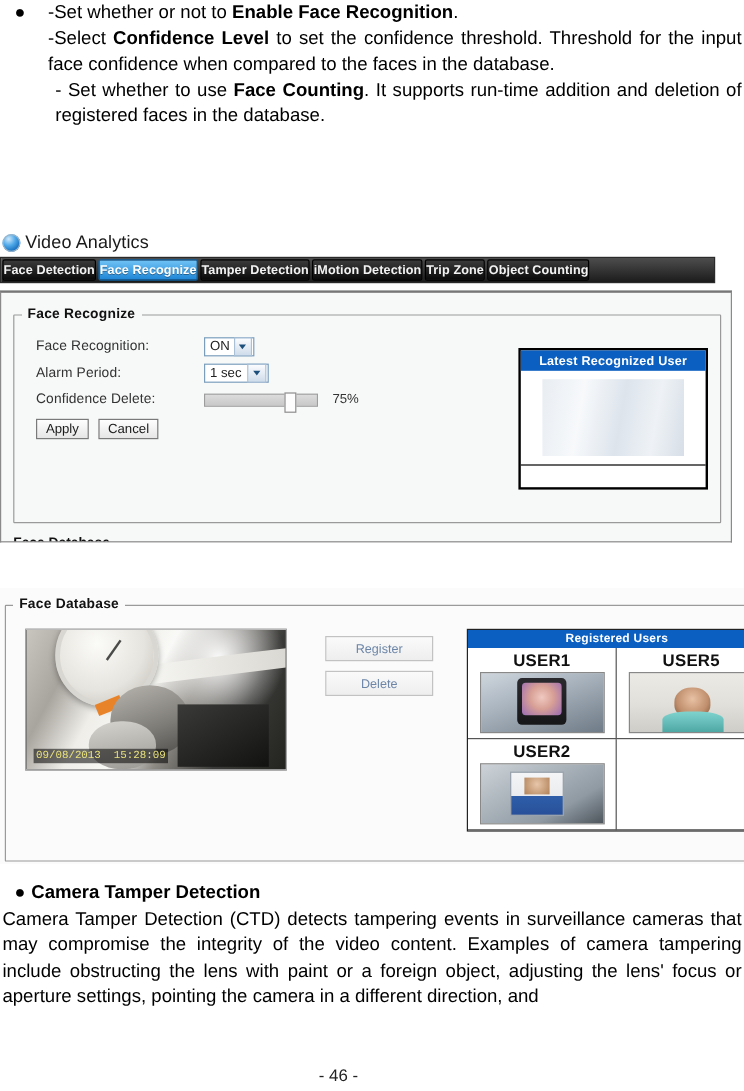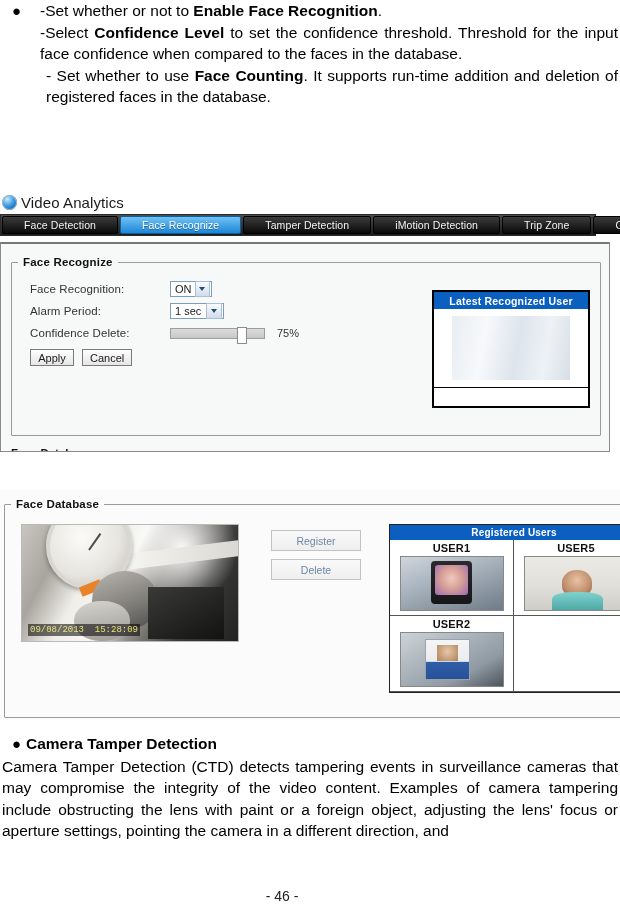--- a/index.html
+++ b/index.html
@@ -29,21 +29,21 @@
 
   .va-head{display:flex;align-items:center;height:24px;padding-left:2px;}
   .sphere{width:15px;height:15px;border-radius:50%;
     background:radial-gradient(circle at 35% 28%,#cfe9fb 0%,#4fa8e8 38%,#0d63b4 78%,#073f76 100%);
     box-shadow:0 0 0 1px #9ab6cc inset;flex:0 0 15px;}
   .va-title{font-size:15px;color:#1a1a1a;margin-left:4px;letter-spacing:.1px;}
 
   .tabstrip{display:flex;height:22px;background:linear-gradient(#4d4d4d,#1c1c1c);
     border:1px solid #2a2a2a;box-sizing:border-box;padding:1px;gap:2px;width:596px;}
   .tab{flex:0 0 auto;display:flex;align-items:center;justify-content:center;
-    padding:0 21px;font-size:10.5px;font-weight:normal;color:#f2f2f2;
+    padding:0 0;font-size:10.5px;font-weight:bold;color:#f2f2f2;
     background:linear-gradient(#3b3b3b,#0a0a0a);border:1px solid #000;
     border-radius:2px;letter-spacing:.1px;white-space:nowrap;}
   .tab.active{color:#fff;background:linear-gradient(#6fc2f5,#1f86d6);
     border:1px solid #0e5f9f;text-shadow:0 1px 0 rgba(0,0,0,.35);}
 
   .panel-outer{margin-top:6px;width:610px;height:210px;background:#f7f8f8;
     border:1px solid #8a8a8a;border-top:2px solid #777;box-sizing:border-box;
     position:relative;overflow:hidden;}
 
   fieldset.grp{position:absolute;border:1px solid #9a9a9a;border-radius:1px;
@@ -130,21 +130,21 @@
     justify-content:center;font-size:10.5px;color:#6d86a8;text-align:center;}
 
   .ru{margin-left:28px;width:250px;border:1px solid #222;box-sizing:border-box;background:#fff;}
   .ru-hd{height:15px;background:#0a5fc0;color:#fff;font-size:10px;font-weight:bold;
     display:flex;align-items:center;justify-content:center;letter-spacing:.2px;}
   .ru-grid{display:flex;flex-wrap:wrap;}
   .ru-cell{width:50%;box-sizing:border-box;border-right:1px solid #555;
     border-bottom:1px solid #555;padding:2px 0 4px;display:flex;flex-direction:column;
     align-items:center;height:76px;}
   .ru-cell:nth-child(2n){border-right:none;}
-  .ru-name{font-size:11px;font-weight:bold;color:#111;letter-spacing:.2px;margin-bottom:2px;}
+  .ru-name{font-size:14px;font-weight:bold;color:#111;letter-spacing:.2px;margin-bottom:2px;}
   .ru-thumb{width:104px;height:58px;border:1px solid #888;box-sizing:border-box;overflow:hidden;position:relative;}
   .ru-cell.empty .ru-thumb{border:none;}
 
   .th1{background:linear-gradient(160deg,#cfd6dd 0%,#a9b4bf 40%,#6f7b86 100%);}
   .th1:before{content:"";position:absolute;left:30%;top:8%;width:40%;height:80%;
     background:linear-gradient(#2a2a2e,#17171a);border-radius:4px;}
   .th1:after{content:"";position:absolute;left:34%;top:16%;width:32%;height:56%;
     background:radial-gradient(circle at 50% 45%,#f0c9c0 0%,#d79f95 45%,#9a6bb5 100%);border-radius:3px;}
   .th2{background:linear-gradient(#eceae5 0%,#e2e0db 52%,#cfcdc8 100%);}
   .th2:before{content:"";position:absolute;left:36%;top:24%;width:30%;height:52%;

